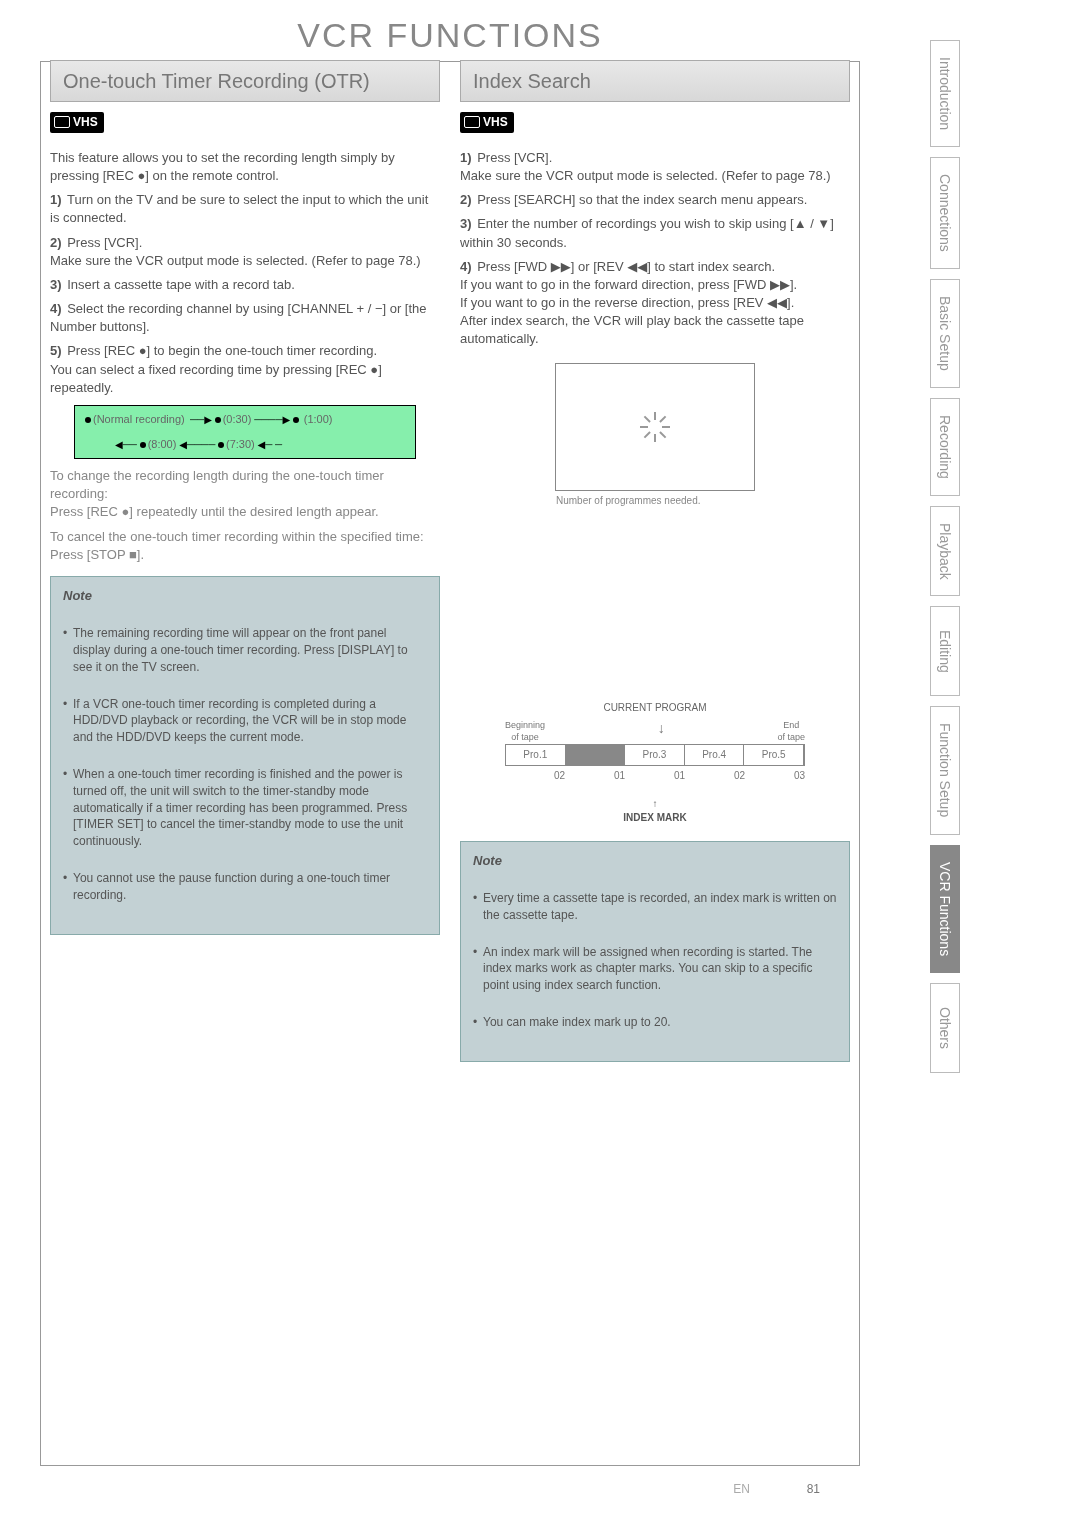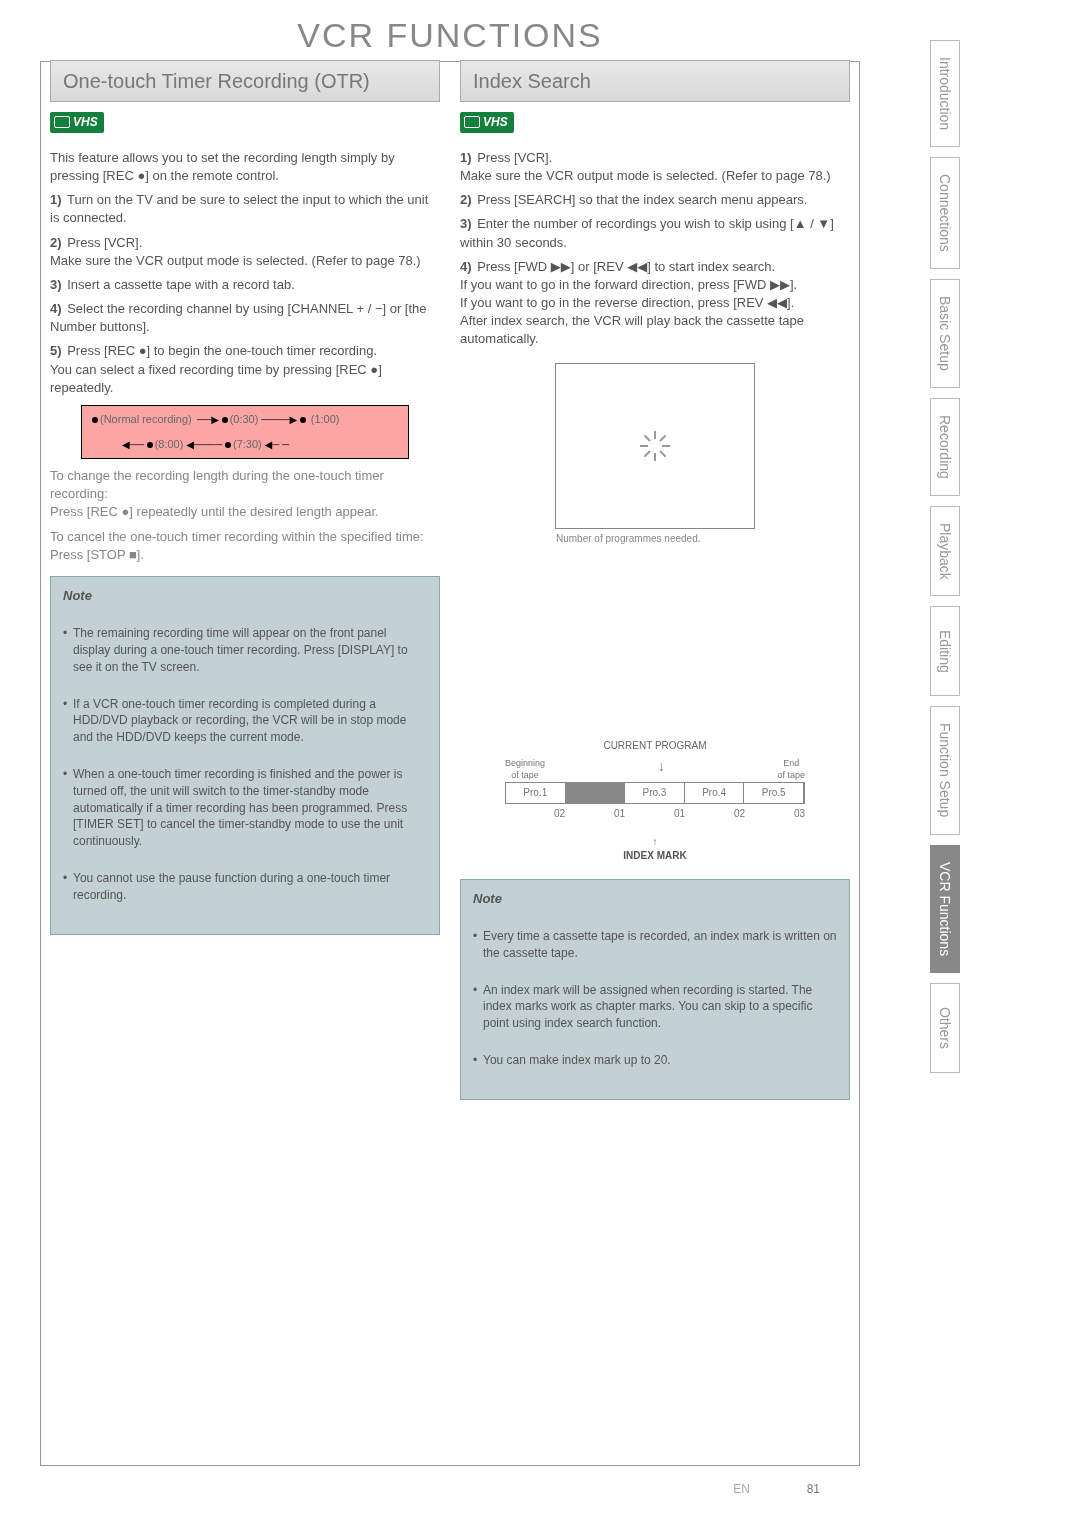--- a/index.html
+++ b/index.html
@@ -45,28 +45,27 @@
     border: 1px solid #aaa;
     border-radius: 0;
     padding: 6px 12px;
     margin-bottom: 10px;
     font-size: 20px;
     color: #777;
   }
   .vhs-badge {
     display: inline-flex;
     align-items: center;
-    background: #15803d;
+    background: #000000;
     color: #fff;
     font-weight: bold;
     font-size: 12px;
     padding: 2px 6px 2px 4px;
     border-radius: 2px;
     margin-bottom: 10px;
-    font-style: italic;
   }
   .vhs-badge::before {
     content: "";
     display: inline-block;
     width: 14px; height: 10px;
     border: 1px solid #fff;
     border-radius: 2px;
     margin-right: 3px;
     position: relative;
   }
@@ -85,21 +84,21 @@
     font-weight: bold;
     margin-bottom: 6px;
     font-size: 13px;
   }
   .note-box ul { list-style: none; padding: 0; }
   .note-box li { margin: 20px 0; padding-left: 10px; position: relative; }
   .note-box li::before { content: "•"; position: absolute; left: 0; }
   .tape-diagram {
     border: 1px solid #888;
     width: 200px;
-    height: 166px;
+    height: 128px;
     margin: 14px auto;
     display: flex;
     align-items: center;
     justify-content: center;
     position: relative;
     text-align: right;
   }
   .spinner {
     width: 30px; height: 30px;
     position: relative;
@@ -107,23 +106,23 @@
   .spinner span {
     position: absolute;
     width: 2px; height: 8px;
     background: #999;
     left: 14px; top: 0;
     transform-origin: 1px 15px;
   }
   .label-sm { font-size: 11px; color: #666; }
   .timing-diagram {
     border: 1px solid #000;
-    background: #fca5a5;
+    background: #86efac;
     padding: 8px;
-    margin: 8px 31px;
+    margin: 8px 24px;
     font-size: 10px;
     position: relative;
     height: 54px;
   }
   .timing-diagram .dot { display:inline-block; width:6px; height:6px; background:#000; border-radius:50%; margin-right:2px; vertical-align:middle;}
   .index-diagram {
     margin: 16px auto;
     width: 300px;
     font-size: 10px;
     text-align: center;

